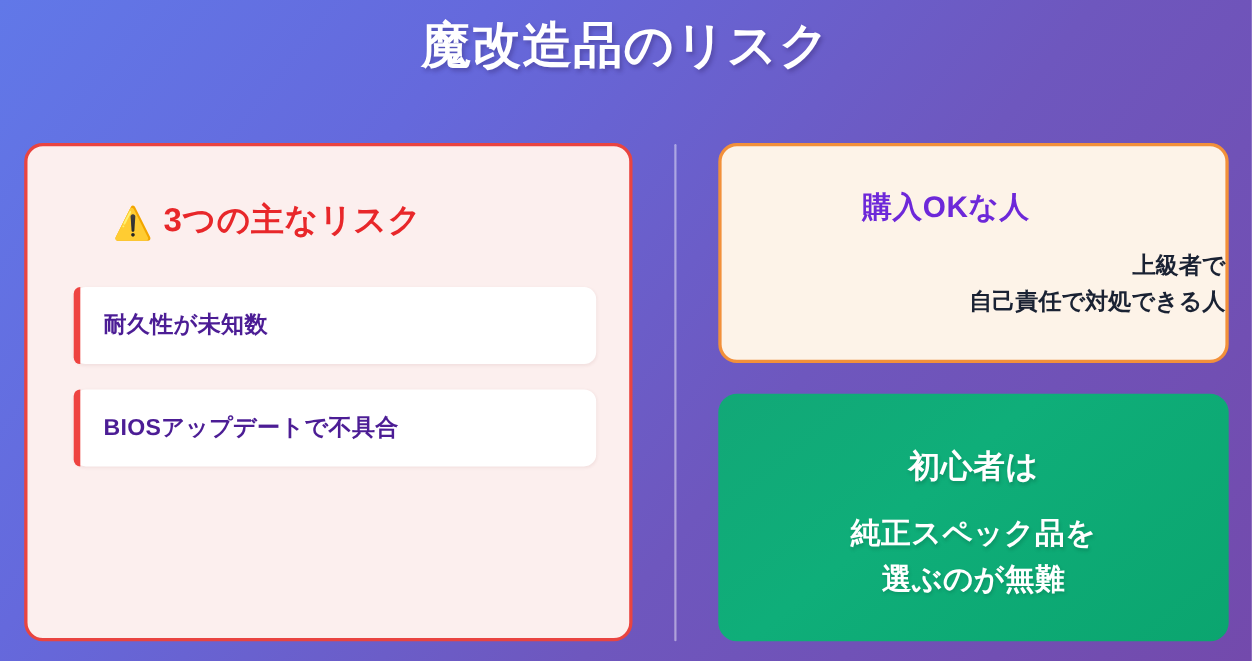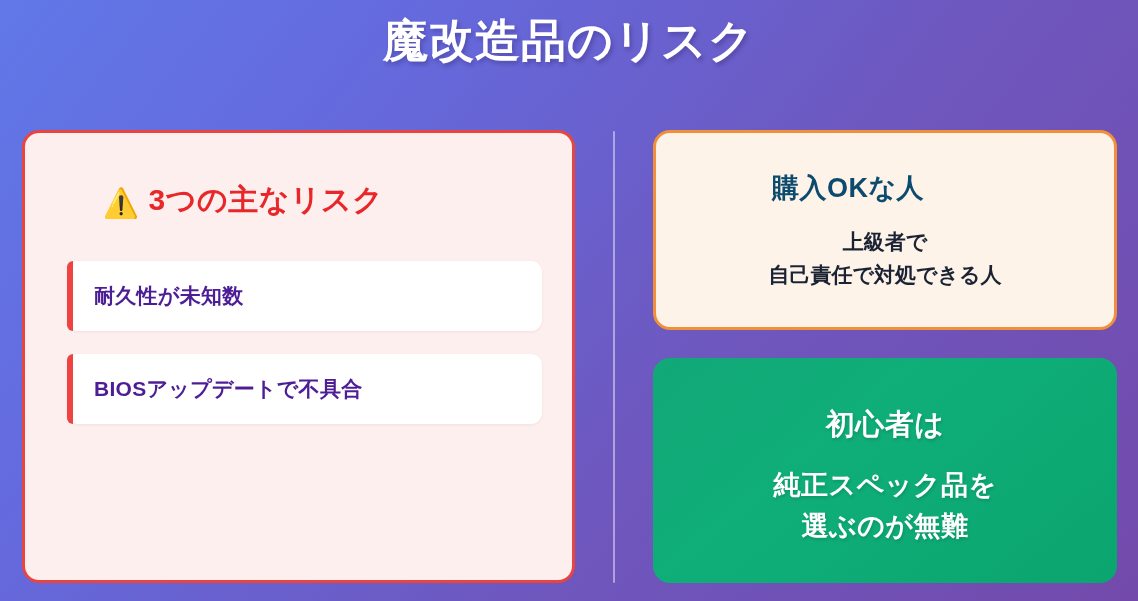--- a/index.html
+++ b/index.html
@@ -126,35 +126,35 @@
     width: 464px;
     height: 200px;
     box-sizing: border-box;
     background: #FDF3E8;
     border: 3px solid #F2903A;
     border-radius: 17px;
   }
   #ok-card-title {
     position: absolute;
     top: 37px;
-    left: 0;
+    left: 12px;
     width: 384px;
     text-align: center;
-    color: #0c4a6e;
+    color: #6d28d9;
     font-size: 27px;
     font-weight: bold;
     letter-spacing: 0.5px;
     white-space: nowrap;
   }
   #ok-card-body {
     position: absolute;
     top: 93px;
     left: 0;
     width: 458px;
-    text-align: center;
+    text-align: right;
     color: #1A2233;
     font-size: 21px;
     font-weight: bold;
     line-height: 1.55;
   }
 
   
   #beginner-card {
     position: absolute;
     left: 653px;

